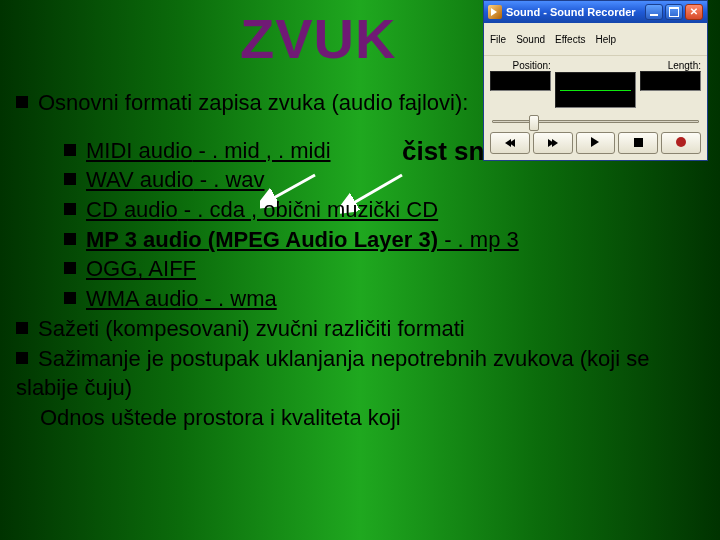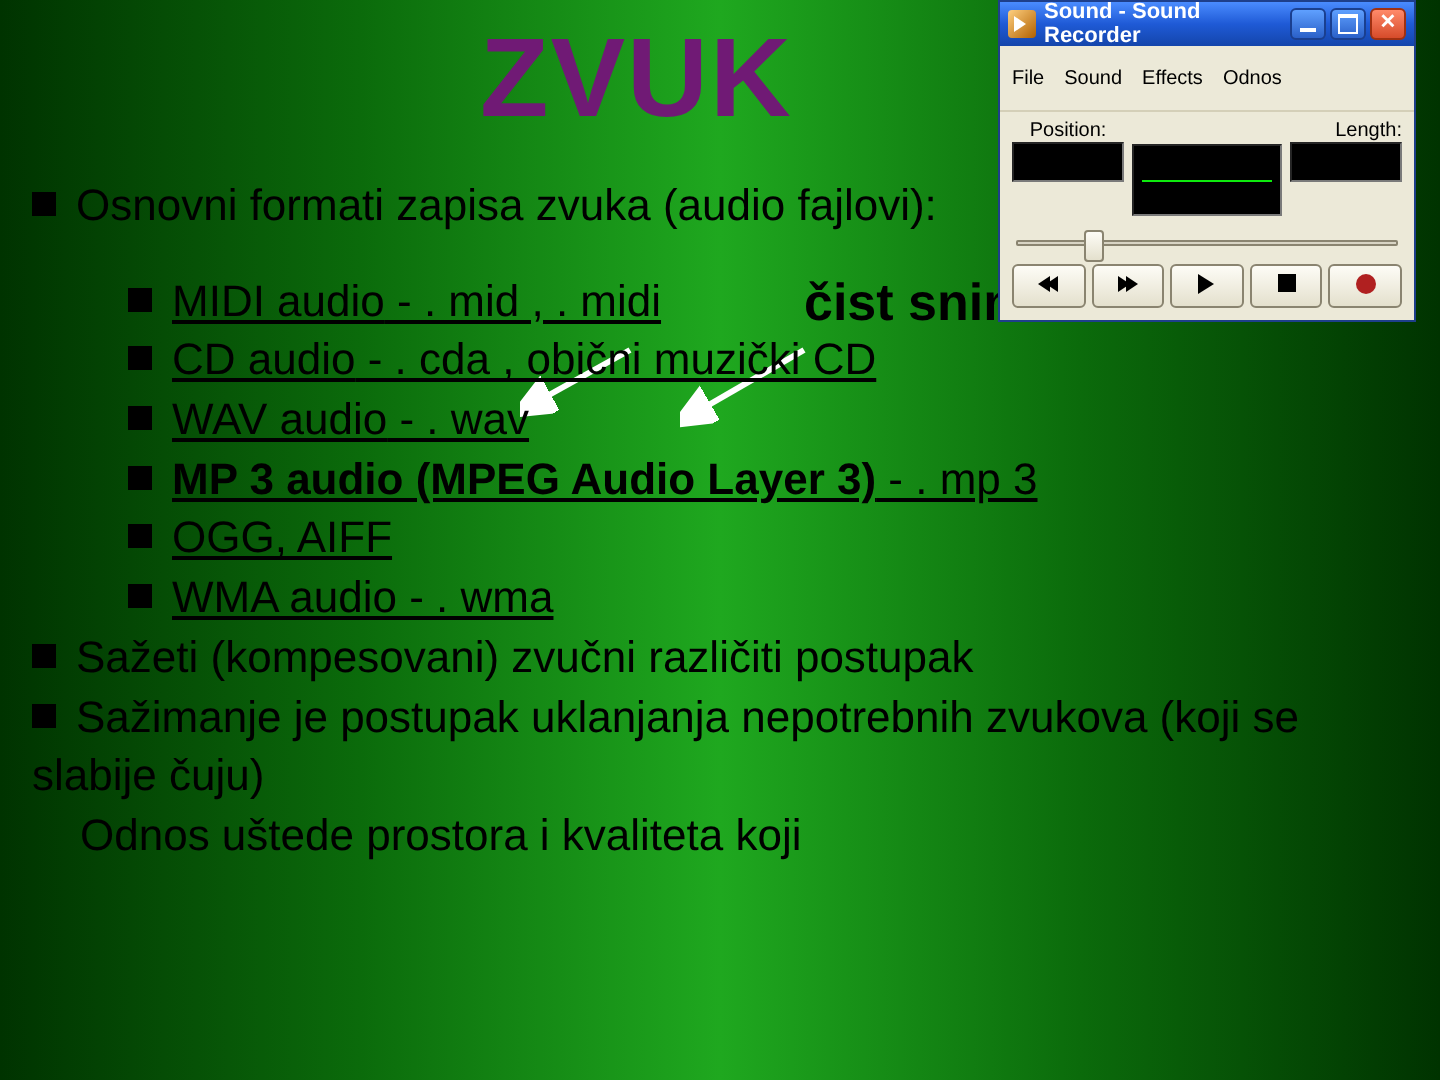--- a/index.html
+++ b/index.html
@@ -9,21 +9,21 @@
     font-family: Arial, Helvetica, sans-serif;
     color: #000;
     position: relative;
   }
 
   
   .recorder {
     position: absolute;
     top: 0;
     right: 12px;
-    width: 209px;
+    width: 225px;
     background: #ece9d8;
     border: 1px solid #1e3f8b;
     font-size: 10px;
     font-family: Tahoma, Arial, sans-serif;
     color: #000;
     z-index: 5;
   }
   .titlebar {
     height: 22px;
     background: linear-gradient(180deg, #4a8cff 0%, #1f5ad6 50%, #1445ab 100%);
@@ -91,21 +91,21 @@
     display: flex;
     gap: 4px;
     align-items: stretch;
   }
   .readout {
     flex: 1;
     display: flex;
     flex-direction: column;
     font-size: 10px;
   }
-  .readout .lbl { text-align: center; }
+  .readout .lbl { text-align: right; }
   .readout .val {
     background: #000;
     border: 1px inset #7a7a7a;
     height: 20px;
     display: flex;
     align-items: center;
     justify-content: center;
   }
   .wave {
     flex: 1.3;
@@ -275,21 +275,21 @@
     <span class="appicon"></span>
     <span class="title">Sound - Sound Recorder</span>
     <span class="winbtn min"></span>
     <span class="winbtn max"></span>
     <span class="winbtn close"></span>
   </div>
   <div class="menubar">
     <span>File</span>
     <span>Sound</span>
     <span>Effects</span>
-    <span>Odnos</span>
+    <span>Help</span>
   </div>
   <div class="rec-body">
     <div class="rec-row1">
       <div class="readout">
         <span class="lbl">Position:</span>
         <span class="val">13.60 sec.</span>
       </div>
       <div class="wave"></div>
       <div class="readout right">
         <span class="lbl">Length:</span>
@@ -340,24 +340,24 @@
   </defs>
   <line x1="62" y1="5" x2="10" y2="35" stroke="#fff" stroke-width="3" marker-end="url(#ah2)"></line>
 </svg>
 
 <div class="content">
   <div class="b1">
     <span class="sq"></span><span>Osnovni formati zapisa zvuka (audio fajlovi):</span>
   </div>
   <div id="formats-container">
       <div class="b2"><span class="sq"></span><span>MIDI audio</span><span>  - . mid ,  . midi</span></div>
+      <div class="b2"><span class="sq"></span><span>WAV audio</span><span> - . wav</span></div>
       <div class="b2"><span class="sq"></span><span>CD audio</span><span> - . cda , obični muzički CD</span></div>
-      <div class="b2"><span class="sq"></span><span>WAV audio</span><span> - . wav</span></div>
       <div class="b2"><span class="sq"></span><b>MP 3 audio (MPEG Audio Layer 3)</b><span> - . mp 3</span></div>
       <div class="b2"><span class="sq"></span><span>OGG, AIFF</span><span></span></div>
       <div class="b2"><span class="sq"></span><span>WMA audio</span><span> - . wma</span></div>
     </div>
   <div id="after-container">
-      <div class="b1" style="margin-bottom: 0px;"><span class="sq"></span><span>Sažeti (kompesovani) zvučni različiti postupak</span></div>
+      <div class="b1" style="margin-bottom: 0px;"><span class="sq"></span><span>Sažeti (kompesovani) zvučni različiti formati</span></div>
       <div class="b1" style="margin-bottom: 0px;"><span class="sq"></span><span>Sažimanje je postupak uklanjanja nepotrebnih zvukova (koji se slabije čuju)</span></div>
       <div class="body-line" style="margin-bottom: 0px;"><span>Odnos uštede prostora i kvaliteta koji</span></div>
     </div>
 </div>
 
 </body></html>

